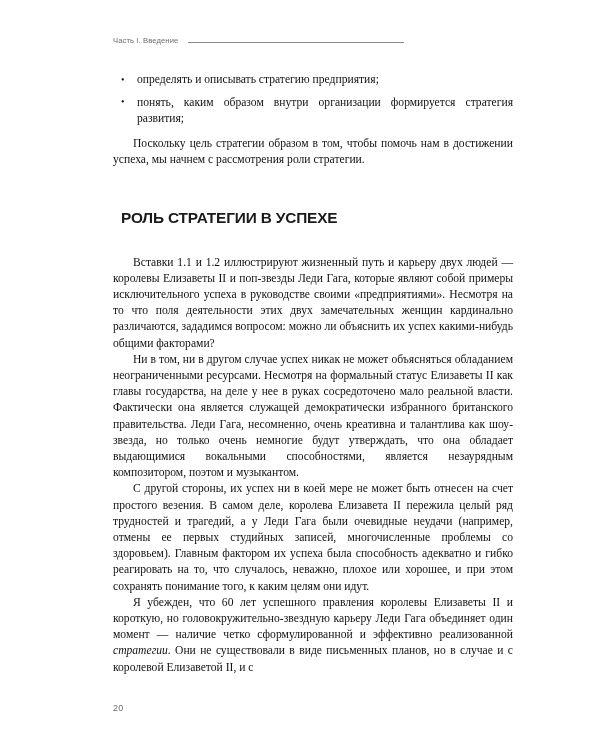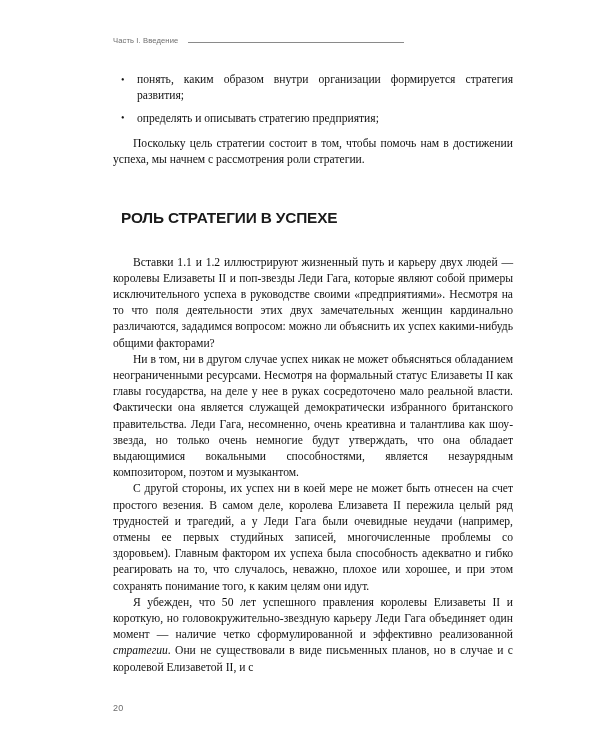--- a/index.html
+++ b/index.html
@@ -130,33 +130,33 @@
 <div class="page">
 
   <div class="running-head">
     <span class="running-head-text">Часть I. Введение</span>
     <span class="running-head-rule"></span>
   </div>
 
   <div class="content">
 
     <ul class="bullet-list">
+      <li class="bullet-item">определять и описывать стратегию предприятия;</li>
       <li class="bullet-item">понять, каким образом внутри организации формируется стра­тегия развития;</li>
-      <li class="bullet-item">определять и описывать стратегию предприятия;</li>
     </ul>
 
-    <p class="para after-list">Поскольку цель стратегии состоит в том, чтобы помочь нам в до­стижении успеха, мы начнем с рассмотрения роли стратегии.</p>
+    <p class="para after-list">Поскольку цель стратегии образом в том, чтобы помочь нам в до­стижении успеха, мы начнем с рассмотрения роли стратегии.</p>
 
     <h2 class="section-heading">РОЛЬ СТРАТЕГИИ В УСПЕХЕ</h2>
 
     <p class="para">Вставки 1.1 и 1.2 иллюстрируют жизненный путь и карьеру двух людей — королевы Елизаветы II и поп-звезды Леди Гага, которые являют собой примеры исключительного успеха в руководстве своими «предприяти­ями». Несмотря на то что поля деятельности этих двух замечательных женщин кардинально различаются, зададимся вопросом: можно ли объяснить их успех какими-нибудь общими факторами?</p>
 
     <p class="para">Ни в том, ни в другом случае успех никак не может объясняться обладанием неограниченными ресурсами. Несмотря на формальный статус Елизаветы II как главы государства, на деле у нее в руках со­средоточено мало реальной власти. Фактически она является служащей демократически избранного британского правительства. Леди Гага, несомненно, очень креативна и талантлива как шоу-звезда, но только очень немногие будут утверждать, что она обладает выдающимися вокальными способностями, является незаурядным композитором, поэтом и музыкантом.</p>
 
     <p class="para">С другой стороны, их успех ни в коей мере не может быть отнесен на счет простого везения. В самом деле, королева Елизавета II пере­жила целый ряд трудностей и трагедий, а у Леди Гага были очевидные неудачи (например, отмены ее первых студийных записей, многочис­ленные проблемы со здоровьем). Главным фактором их успеха была способность адекватно и гибко реагировать на то, что случалось, неважно, плохое или хорошее, и при этом сохранять понимание того, к каким целям они идут.</p>
 
-    <p class="para"><span>Я убежден, что 50 лет успешного правления королевы Елизаветы II и короткую, но головокружительно-звездную карьеру Леди Гага объединяет один момент — наличие четко сформулированной и эффективно реализованной </span><em>стратегии</em><span>. Они не существовали в виде письменных планов, но в случае и с королевой Елизаветой II, и с</span></p>
+    <p class="para"><span>Я убежден, что 60 лет успешного правления королевы Елизаветы II и короткую, но головокружительно-звездную карьеру Леди Гага объединяет один момент — наличие четко сформулированной и эффективно реализованной </span><em>стратегии</em><span>. Они не существовали в виде письменных планов, но в случае и с королевой Елизаветой II, и с</span></p>
 
   </div>
 
   <div class="folio">20</div>
 
 </div>
 
 </body></html>

